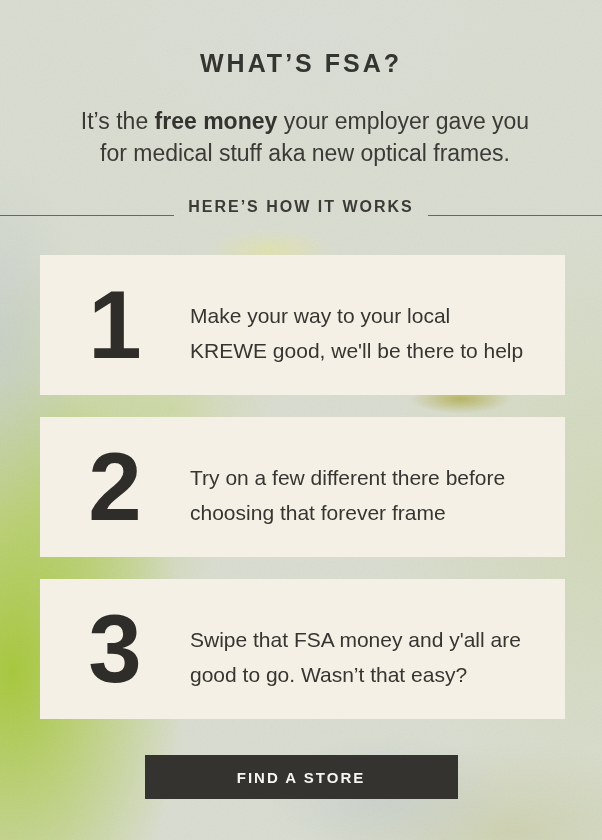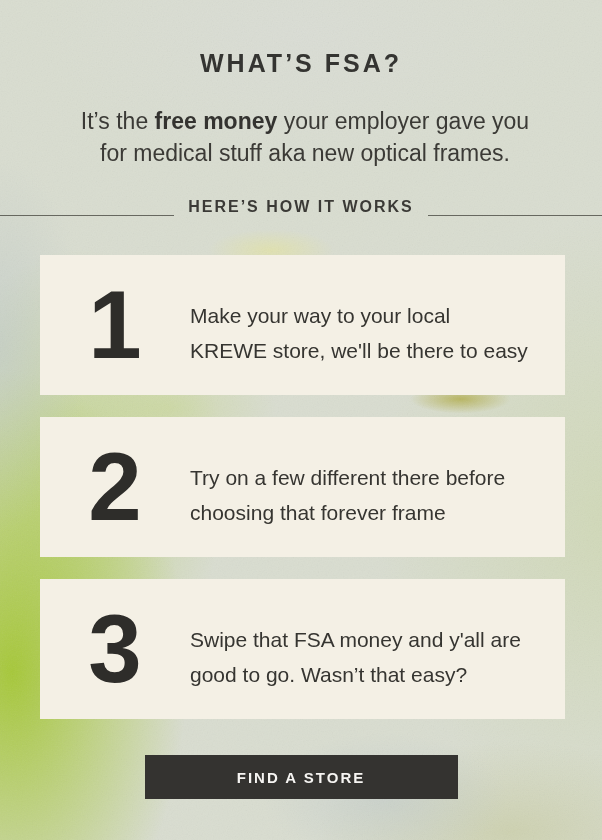--- a/index.html
+++ b/index.html
@@ -163,21 +163,21 @@
     <div class="divider-label">HERE’S HOW IT WORKS</div>
     <div class="divider-line"></div>
   </div>
 
   <div class="steps">
 
     <div class="step-card">
       <div class="step-number">1</div>
       <div class="step-text">
         <span class="step-line">Make your way to your local</span>
-        <span class="step-line">KREWE store, we'll be there to easy</span>
+        <span class="step-line">KREWE good, we'll be there to help</span>
       </div>
     </div>
 
     <div class="step-card">
       <div class="step-number">2</div>
       <div class="step-text">
         <span class="step-line">Try on a few different there before</span>
         <span class="step-line">choosing that forever frame</span>
       </div>
     </div>

